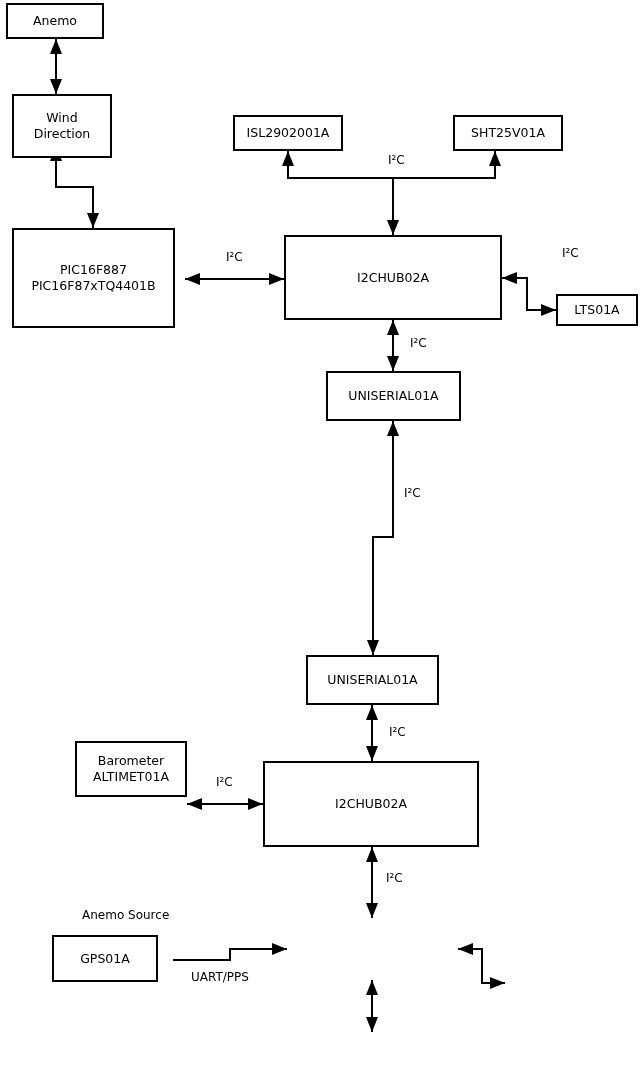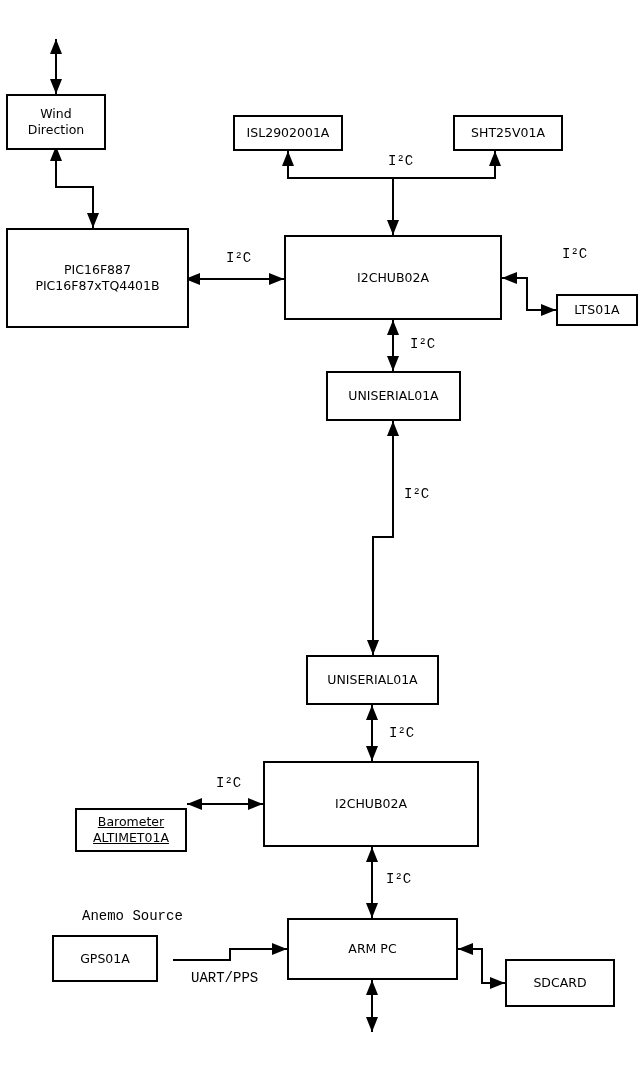--- a/index.html
+++ b/index.html
@@ -25,23 +25,22 @@
     display: flex;
     align-items: center;
     justify-content: center;
     text-align: center;
     white-space: pre-line;
     font-size: 12.5px;
     line-height: 1.25;
   }
   .edge-label {
     position: absolute;
-    font-size: 14px;
+    font-size: 12px;
     white-space: nowrap;
-    font-family: Liberation Mono, monospace;
   }
 </style>
 </head>
 <body>
 
 <div class="stage">
 
   <svg class="edges" viewBox="0 0 640 1089" xmlns="http://www.w3.org/2000/svg">
     <defs>
       <marker id="ah" markerUnits="userSpaceOnUse" markerWidth="16" markerHeight="13" refX="15" refY="6" orient="auto-start-reverse">
@@ -59,49 +58,48 @@
       <polyline points="393,421 393,537 373,537 373,655" marker-start="url(#ah)" marker-end="url(#ah)"></polyline>
       <polyline points="372,705 372,761" marker-start="url(#ah)" marker-end="url(#ah)"></polyline>
       <polyline points="187,804 263,804" marker-start="url(#ah)" marker-end="url(#ah)"></polyline>
       <polyline points="372,847 372,918" marker-start="url(#ah)" marker-end="url(#ah)"></polyline>
       <polyline points="173,960 230,960 230,949 287,949" marker-end="url(#ah)"></polyline>
       <polyline points="458,949 482,949 482,983 505,983" marker-start="url(#ah)" marker-end="url(#ah)"></polyline>
       <polyline points="372,980 372,1032" marker-start="url(#ah)" marker-end="url(#ah)"></polyline>
     </g>
   </svg>
 
+  <div class="node" style="left:6px; top:3px; width:98px; height:36px;">Anemo</div>
 
-  <div class="node" style="left:6px; top:94px; width:100px; height:56px;text-align:center;">Wind
+  <div class="node" style="left:12px; top:94px; width:100px; height:64px;text-align:center;">Wind
 Direction</div>
 
-  <div class="node" style="left:6px; top:228px; width:183px; height:100px;">PIC16F887
+  <div class="node" style="left:12px; top:228px; width:163px; height:100px;">PIC16F887
 PIC16F87xTQ4401B</div>
 
   <div class="node" style="left:233px; top:115px; width:110px; height:36px;">ISL2902001A</div>
 
   <div class="node" style="left:441px; top:115px; width:110px; height:36px;margin-left:12px;">SHT25V01A</div>
 
   <div class="node" style="left:284px; top:235px; width:218px; height:85px;">I2CHUB02A</div>
 
   <div class="node" style="left:556px; top:294px; width:82px; height:32px;text-align:center;">LTS01A</div>
 
   <div class="node" style="left:326px; top:371px; width:135px; height:50px;">UNISERIAL01A</div>
 
   <div class="node" style="left:306px; top:655px; width:133px; height:50px;">UNISERIAL01A</div>
 
   <div class="node" style="left:263px; top:761px; width:216px; height:86px;">I2CHUB02A</div>
 
-  <div class="node" style="left:75px; top:808px; width:112px; height:44px;text-decoration:underline;">Barometer
+  <div class="node" style="left:75px; top:741px; width:112px; height:56px;">Barometer
 ALTIMET01A</div>
 
   <div class="node" style="left:52px; top:935px; width:106px; height:47px;">GPS01A</div>
 
-  <div class="node" style="left:287px; top:918px; width:171px; height:62px;">ARM PC</div>
 
-  <div class="node" style="left:505px; top:959px; width:110px; height:48px;">SDCARD</div>
 
 
   <span class="edge-label" style="left:388px; top:153px;">I²C</span>
 
   <span class="edge-label" style="left:226px; top:250px;">I²C</span>
 
   <span class="edge-label" style="left:562px; top:246px;">I²C</span>
 
   <span class="edge-label" style="left:410px; top:336px;">I²C</span>
 

